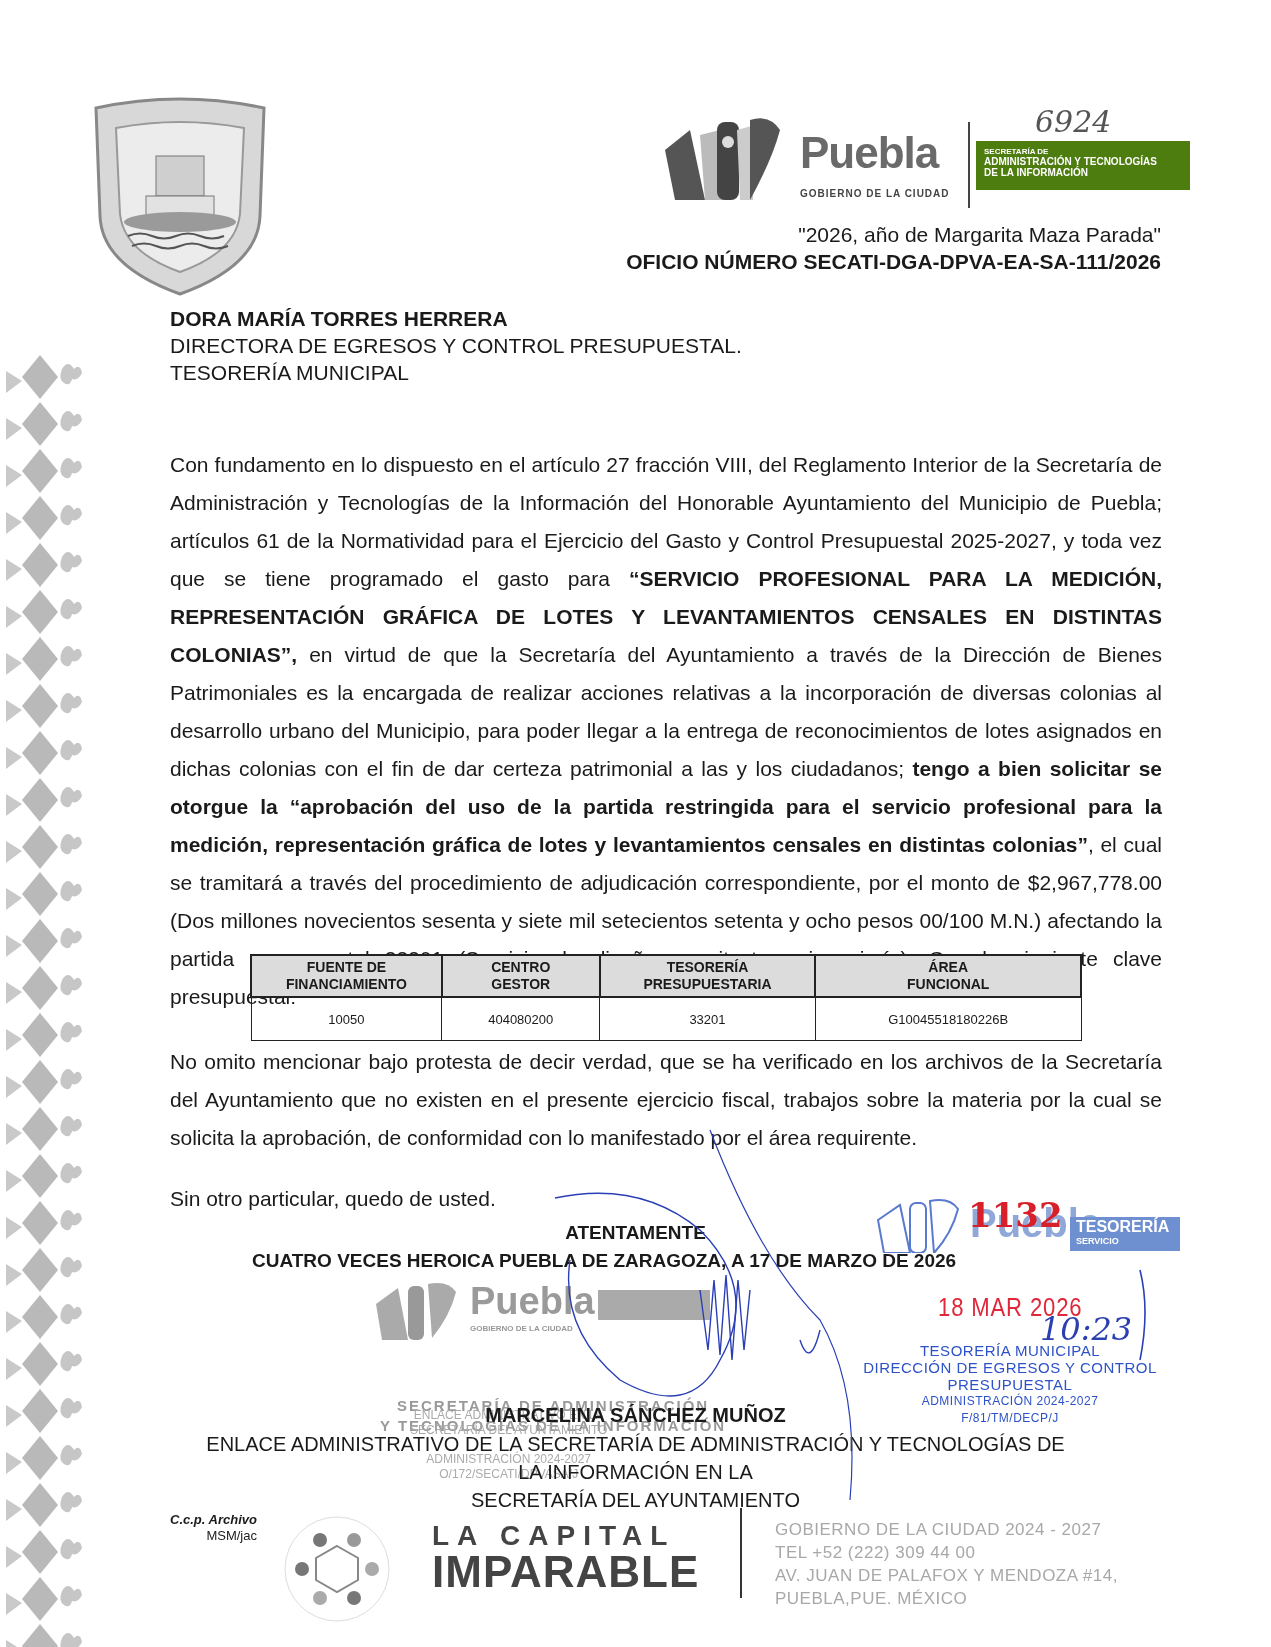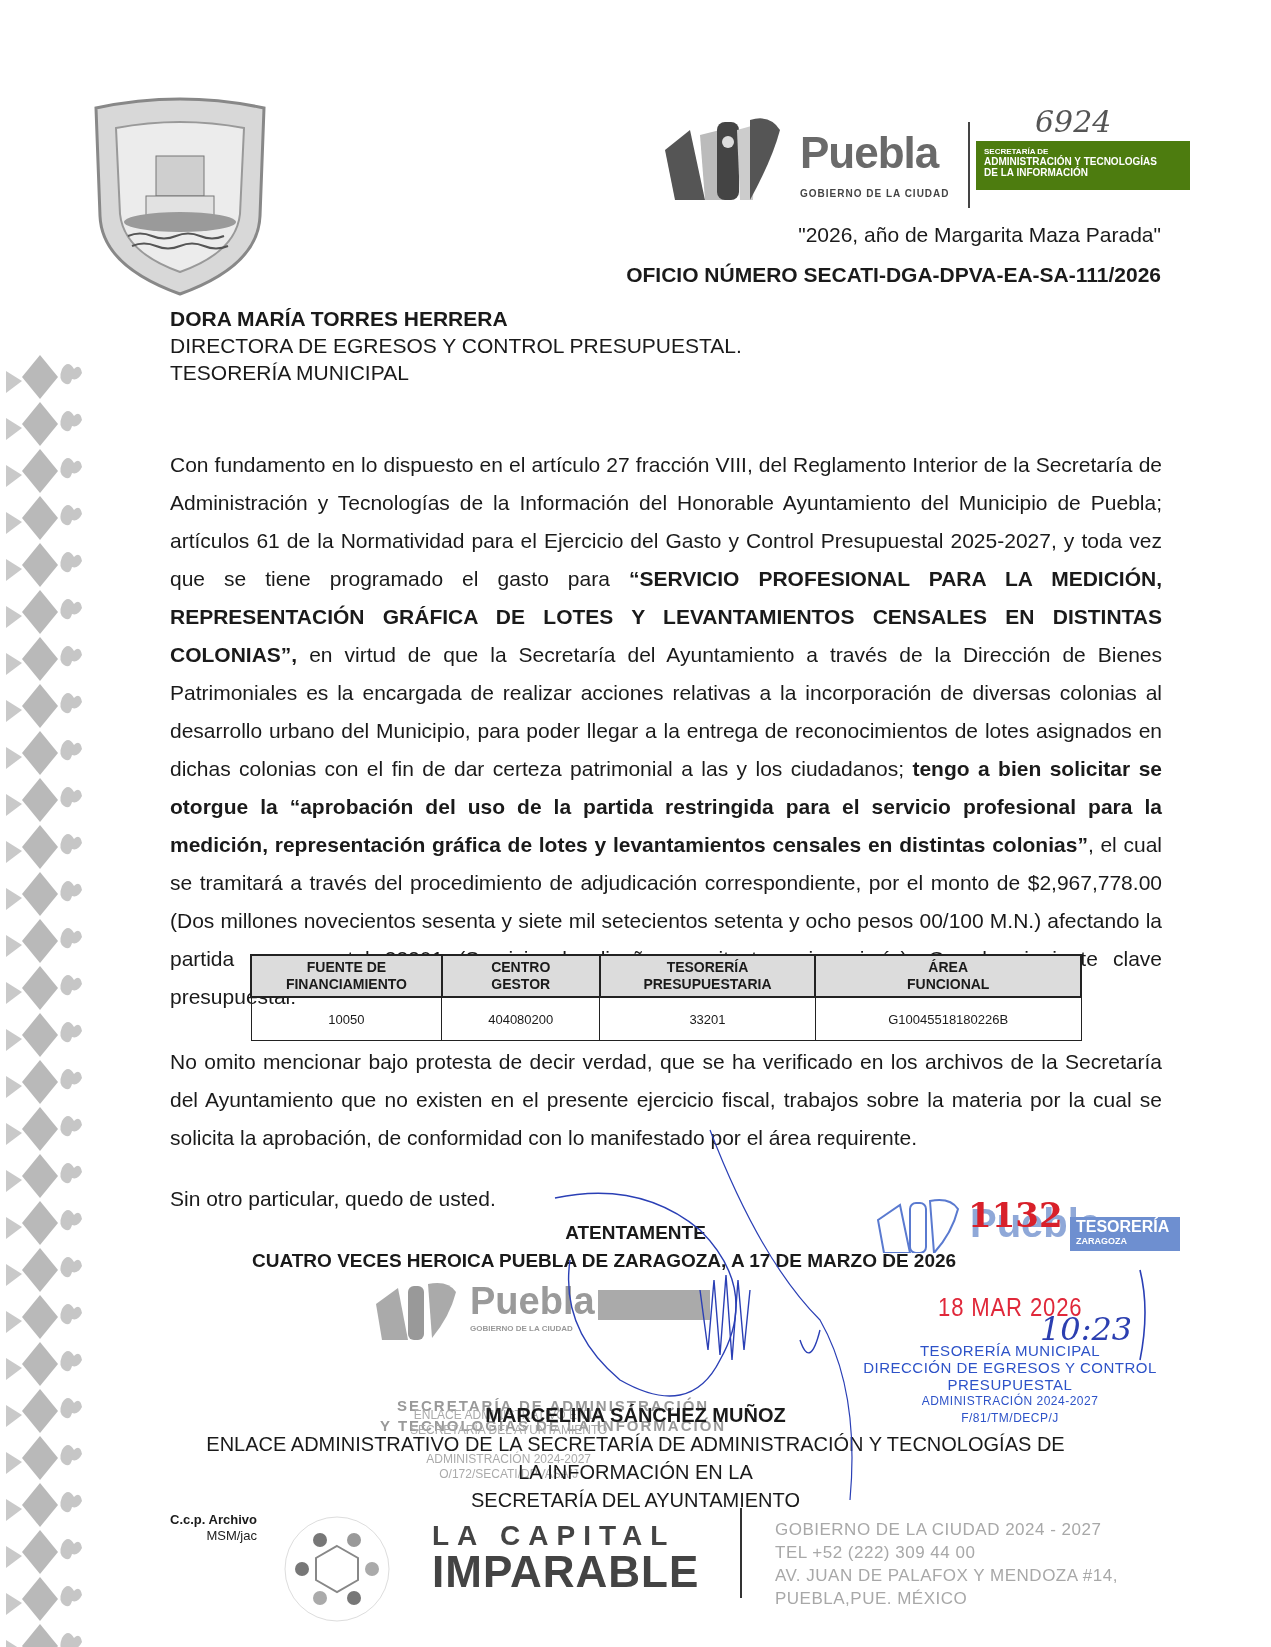--- a/index.html
+++ b/index.html
@@ -17,21 +17,21 @@
   .puebla-logo { left:655px; top:110px; width:310px; height:95px; }
   .puebla-word { position:absolute; left:145px; top:18px; font-size:44px; font-weight:bold; color:#6a6a6a; letter-spacing:-1px; }
   .puebla-sub { position:absolute; left:145px; top:78px; font-size:10px; font-weight:bold; color:#444; letter-spacing:1px; }
   .sec-box { left:976px; top:141px; width:214px; height:49px; background:#4d7c0f; color:#fff; padding:6px 8px; box-sizing:border-box; }
   .sec-box .l1 { font-size:8px; font-weight:bold; }
   .sec-box .l2 { font-size:10px; font-weight:bold; line-height:11px; }
   .vbar { left:968px; top:122px; width:2px; height:86px; background:#444; }
   .handnum { left:1035px; top:104px; font-family:"DejaVu Serif", serif; font-style:italic; font-size:30px; color:#555; }
 
   .motto { right:110px; top:223px; font-size:21px; text-align:right; }
-  .oficio { right:110px; top:250px; font-size:21px; font-weight:bold; text-align:right;margin-top:13px; }
+  .oficio { right:110px; top:250px; font-size:21px; font-weight:bold; text-align:right; }
 
   .addr { left:170px; top:305px; font-size:21px; line-height:27px; }
   .addr .b { font-weight:bold; }
   .addr .spaced { letter-spacing:6px; }
 
   .para { left:170px; width:992px; font-size:21px; line-height:38px; text-align:justify; }
   .para b { font-weight:bold; }
   .p1 { top:446px; }
   .p2 { top:1043px; }
   .p3 { top:1180px; }
@@ -58,21 +58,21 @@
   .tes-puebla { position:absolute; left:100px; top:6px; font-size:40px; font-weight:bold; color:#8fa8d8; }
   .tes-box { position:absolute; left:200px; top:22px; width:110px; height:34px; background:#6e8fd0; color:#fff; font-weight:bold; font-size:16px; padding:3px 6px; box-sizing:border-box; line-height:14px; }
   .tes-box small { font-size:9px; display:block; }
   .stamp-num { left:968px; top:1195px; font-family:"DejaVu Serif", serif; font-size:34px; color:#d8202a; font-weight:bold; }
   .stamp-date { left:938px; top:1292px; font-size:26px; color:#e0283a; letter-spacing:1px; transform:scaleX(0.85); transform-origin:left; }
   .stamp-time { left:1040px; top:1310px; font-family:"DejaVu Serif", serif; font-style:italic; font-size:32px; color:#2c3fb0; }
   .tes-text { left:860px; top:1342px; width:300px; text-align:center; color:#2d52c8; font-size:15px; line-height:17px; letter-spacing:0.5px; }
   .tes-text .sm { font-size:12px; }
 
   .ccp { left:170px; top:1512px; font-size:13px; line-height:16px; text-align:right; }
-  .ccp .b { font-weight:bold; }
+  .ccp .b { font-weight:bold;font-style:italic; }
   .seal { left:278px; top:1510px; width:118px; height:118px; }
   .capital { left:432px; top:1520px; color:#444; }
   .capital .l1 { font-size:28px; letter-spacing:8px; font-weight:bold; }
   .capital .l2 { font-size:44px; font-weight:bold; line-height:40px; letter-spacing:1px; }
   .fvbar { left:740px; top:1508px; width:2px; height:90px; background:#333; }
   .footer-info { left:775px; top:1518px; font-size:17px; line-height:23px; color:#a8a8a8; letter-spacing:0.5px; }
 
   svg.sig { position:absolute; left:0; top:0; pointer-events:none; }
 </style>
 </head>
@@ -181,21 +181,21 @@
 <div class="abs para p2">No omito mencionar bajo protesta de decir verdad, que se ha verificado en los archivos de la Secretaría del Ayuntamiento que no existen en el presente ejercicio fiscal, trabajos sobre la materia por la cual se solicita la aprobación, de conformidad con lo manifestado por el área requirente.</div>
 <div class="abs para p3">Sin otro particular, quedo de usted.</div>
 
 <div class="abs tes-logo">
   <svg width="100" height="58" viewBox="0 0 100 58">
     <polygon points="8,25 30,10 40,58 14,58" fill="none" stroke="#5a7ad0" stroke-width="2"></polygon>
     <rect x="40" y="8" width="16" height="50" rx="6" fill="none" stroke="#5a7ad0" stroke-width="2"></rect>
     <path d="M60,6 q20,-4 28,8 q-6,24 -24,44 z" fill="none" stroke="#5a7ad0" stroke-width="2"></path>
   </svg>
   <span class="tes-puebla">Puebla</span>
-  <div class="tes-box"><span>TESORERÍA</span><small>ZARAGOZA</small></div>
+  <div class="tes-box"><span>TESORERÍA</span><small>SERVICIO</small></div>
 </div>
 <div class="abs stamp-num">1132</div>
 
 <div class="abs atent">ATENTAMENTE</div>
 <div class="abs city">CUATRO VECES HEROICA PUEBLA DE ZARAGOZA, A 17 DE MARZO DE 2026</div>
 
 <div class="abs stamp-date">18 MAR 2026</div>
 <div class="abs stamp-time">10:23</div>
 <div class="abs tes-text">
   <div>TESORERÍA MUNICIPAL</div>

